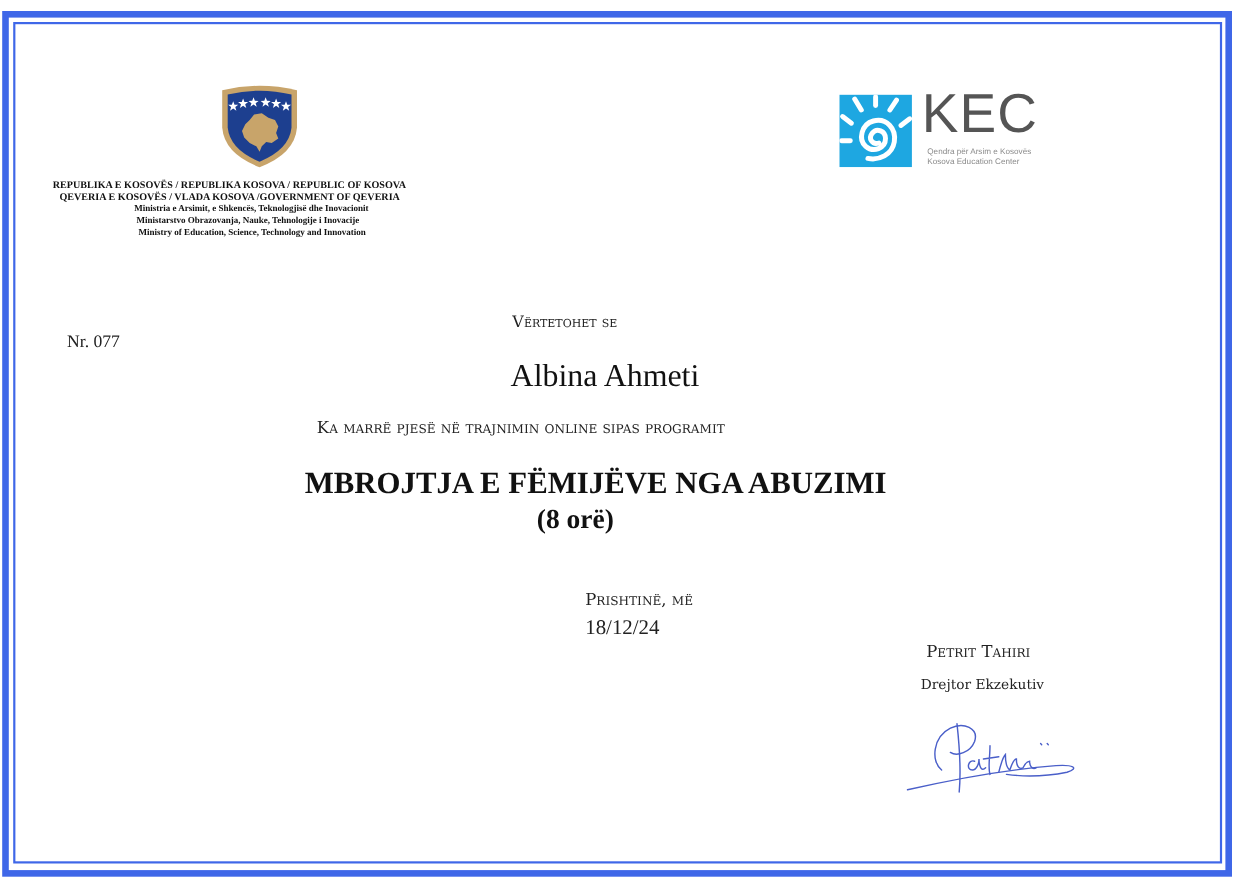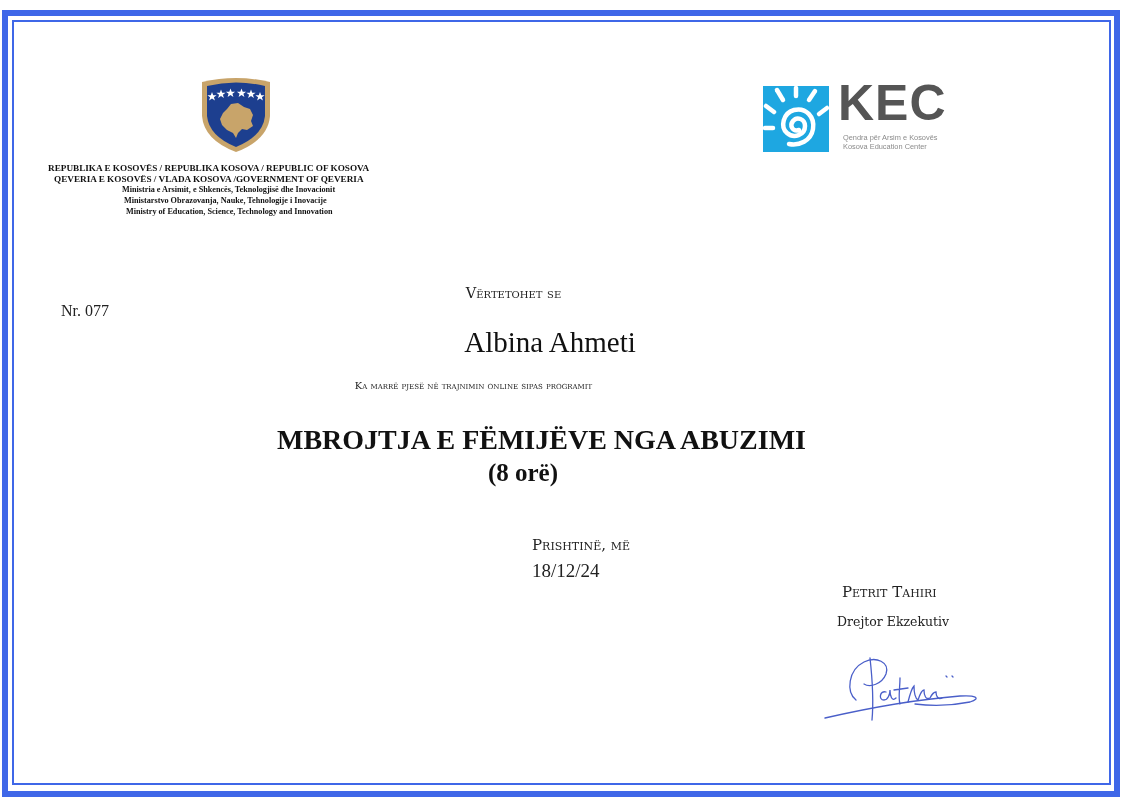--- a/index.html
+++ b/index.html
@@ -56,21 +56,21 @@
 
     
     .kec-mark {
       left: 763px; top: 86px;
       width: 68px; height: 66px;
     }
     .kec-word {
       left: 838px; top: 78px;
       font-family: "Liberation Sans", "DejaVu Sans", sans-serif;
       font-size: 50px;
-      font-weight: bold;
+      font-weight: normal;
       color: #555555;
       letter-spacing: 1px;
       line-height: 1;
     }
     .kec-sub {
       left: 843px;
       font-family: "Liberation Sans", "DejaVu Sans", sans-serif;
       font-size: 7.4px;
       color: #8a8a8a;
       white-space: nowrap;
@@ -101,21 +101,21 @@
     .recipient {
       left: 0; width: 1100px; text-align: center;
       top: 326px;
       font-size: 29px;
       color: #111;
       font-family: "Liberation Serif", serif;
     }
     .participated {
       left: 0; width: 911px; text-align: center;
       top: 380px;
-      font-size: 10px;
+      font-size: 15px;
       padding-left: 36px;
       box-sizing: border-box;
     }
     .course-title {
       left: 0; width: 1083px; text-align: center;
       top: 424px;
       font-size: 28px;
       font-weight: bold;
       font-family: "Liberation Serif", serif;
       color: #111;

